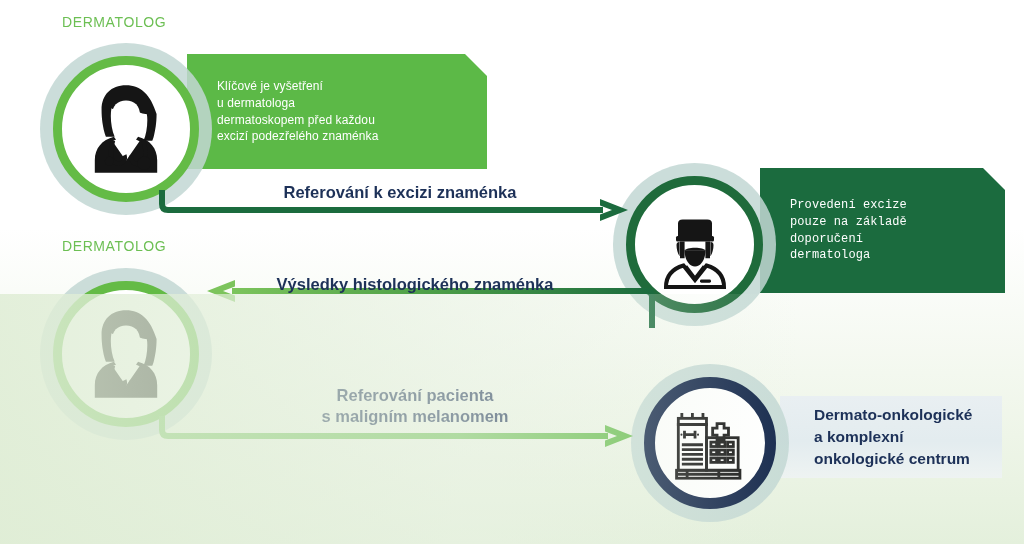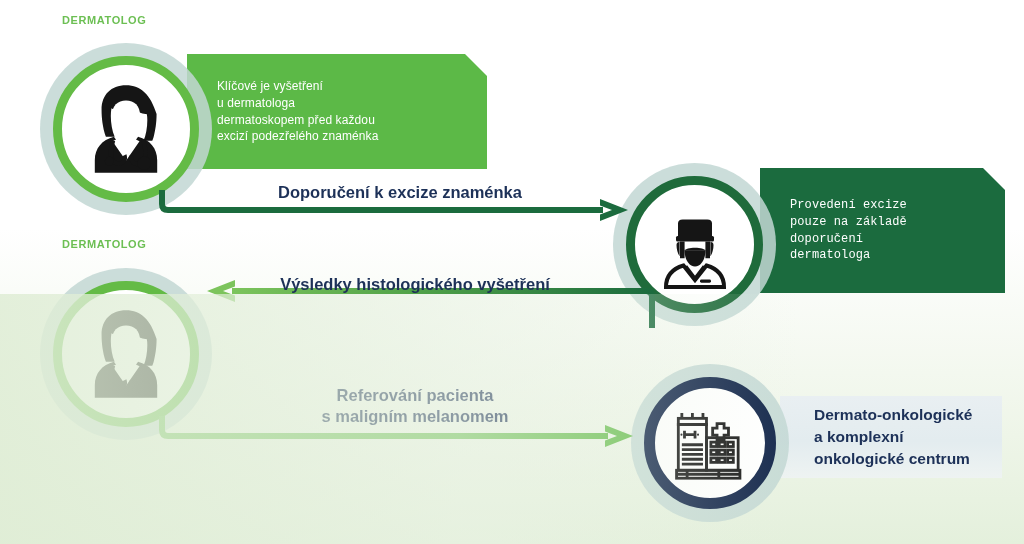--- a/index.html
+++ b/index.html
@@ -38,22 +38,22 @@
     background: linear-gradient(to right,
       rgba(223,237,213,.85) 0%,
       rgba(232,242,226,.55) 45%,
       rgba(255,255,255,0) 78%);
     pointer-events: none;
   }
 
   
   .role-title {
     position: absolute;
-    font-weight: 700;
-    font-size: 11px;
+    font-weight: 400;
+    font-size: 14px;
     letter-spacing: .6px;
     line-height: 1.18;
     white-space: pre-line;
   }
   .role-title.light  { color: #6cbf53; }
   .role-title.dark   { color: #1f6b3b; }
   .role-title.center { text-align: center; }
 
   
   .node {
@@ -294,20 +294,20 @@
       <path d="M652 328 L652 297 Q652 291 646 291 L232 291" fill="none" stroke="url(#gradBack)" stroke-width="6" stroke-linecap="butt" stroke-linejoin="round"></path>
       <path d="M235 280 L207 291 L235 302 L235 295.5 L223 291 L235 286.5 Z" fill="#7cc45c"></path>
     </g>
 
     <g>
       <path d="M162 416 L162 430 Q162 436 168 436 L608 436" fill="none" stroke="#6cbf53" stroke-width="6" stroke-linecap="butt" stroke-linejoin="round"></path>
       <path d="M605 425 L633 436 L605 447 L605 440.5 L617 436 L605 431.5 Z" fill="#6cbf53"></path>
     </g>
   </svg>
 
-  <div class="arrow-label" style="left:200px; top:182px; width:400px;">Doporučení k excize znaménka</div>
-
-  <div class="arrow-label" style="left:215px; top:274px; width:400px;">Výsledky histologického vyšetření</div>
+  <div class="arrow-label" style="left:200px; top:182px; width:400px;">Referování k excizi znaménka</div>
+
+  <div class="arrow-label" style="left:215px; top:274px; width:400px;">Výsledky histologického znaménka</div>
 
   <div class="arrow-label" style="left:215px; top:385px; width:400px;">Referování pacienta
 s maligním melanomem</div>
 
 </div>
 
 </body></html>

